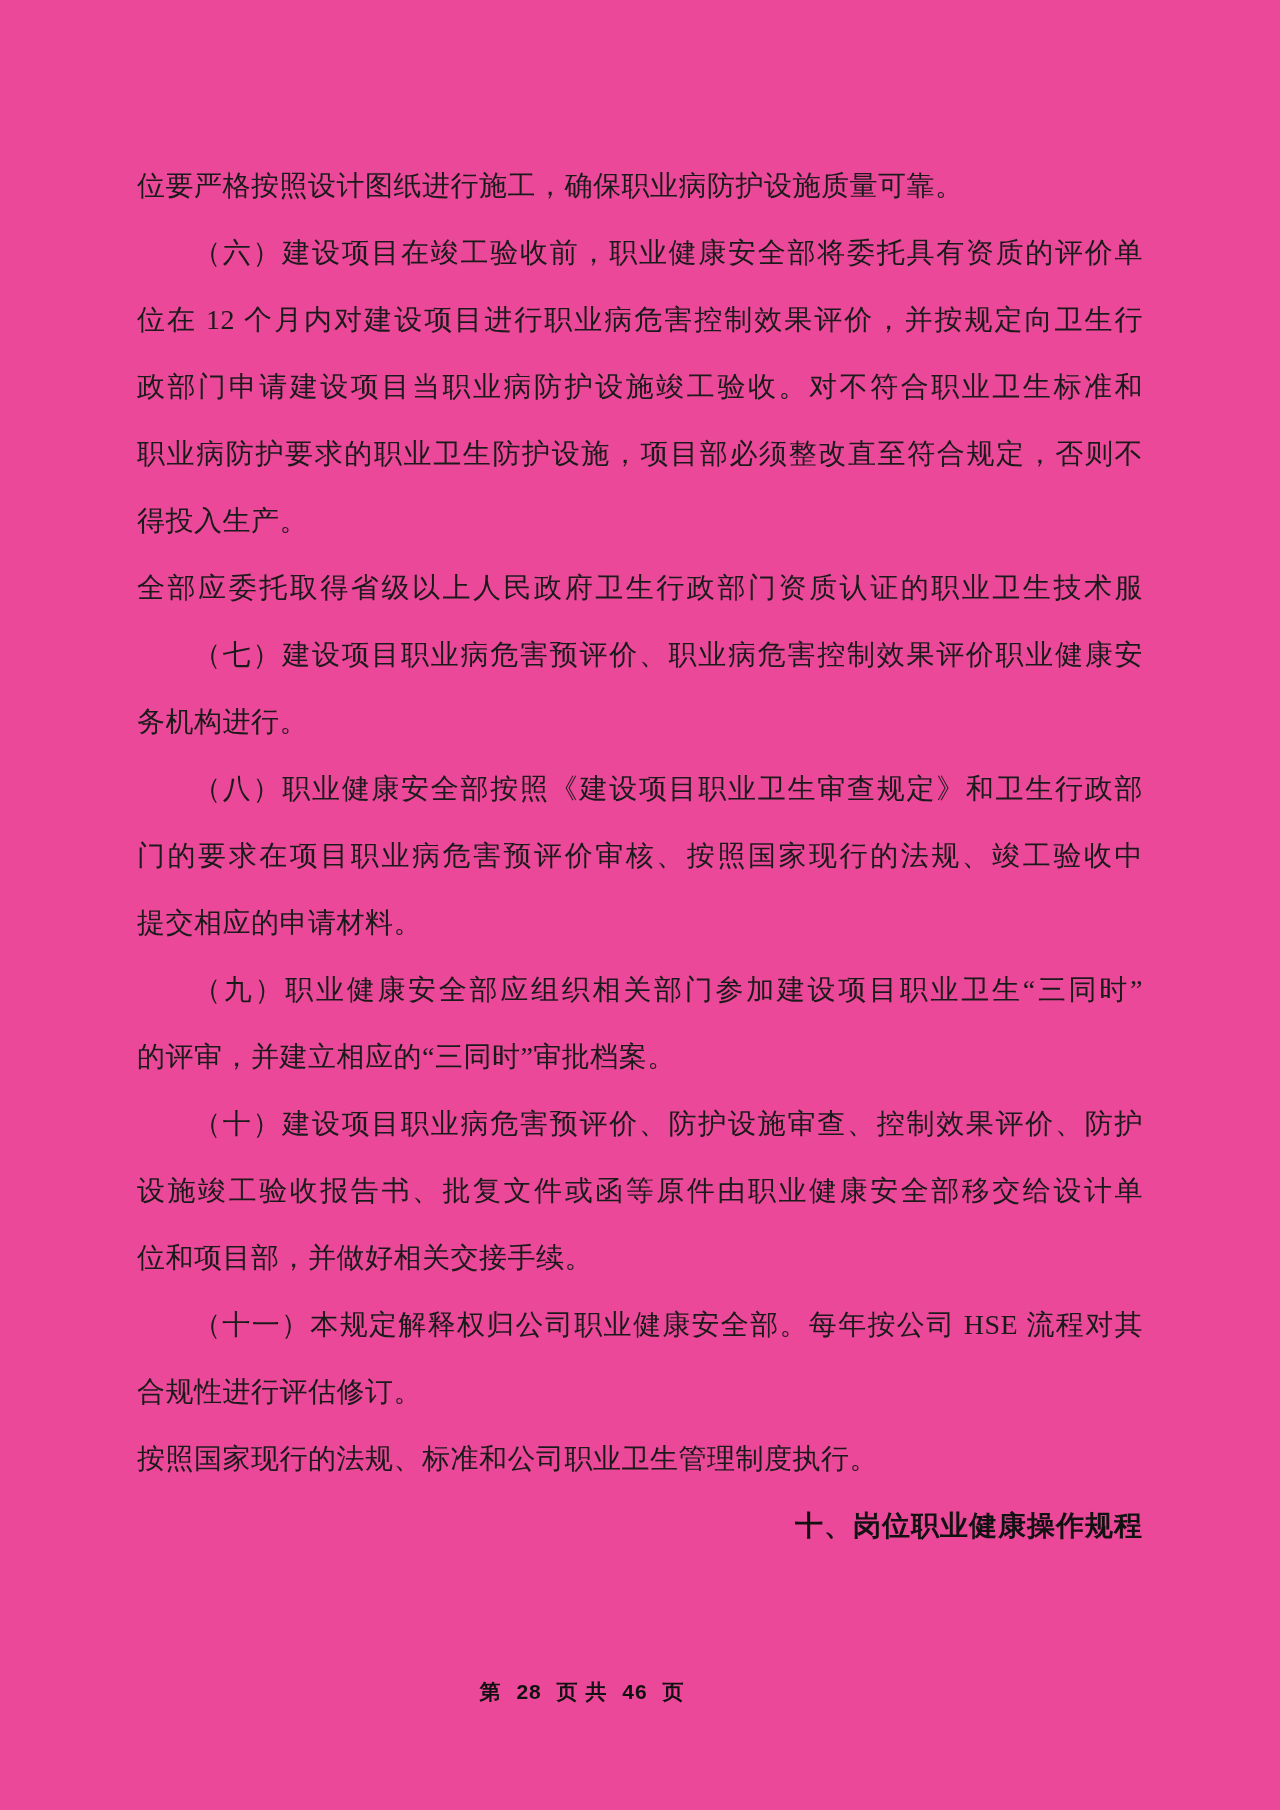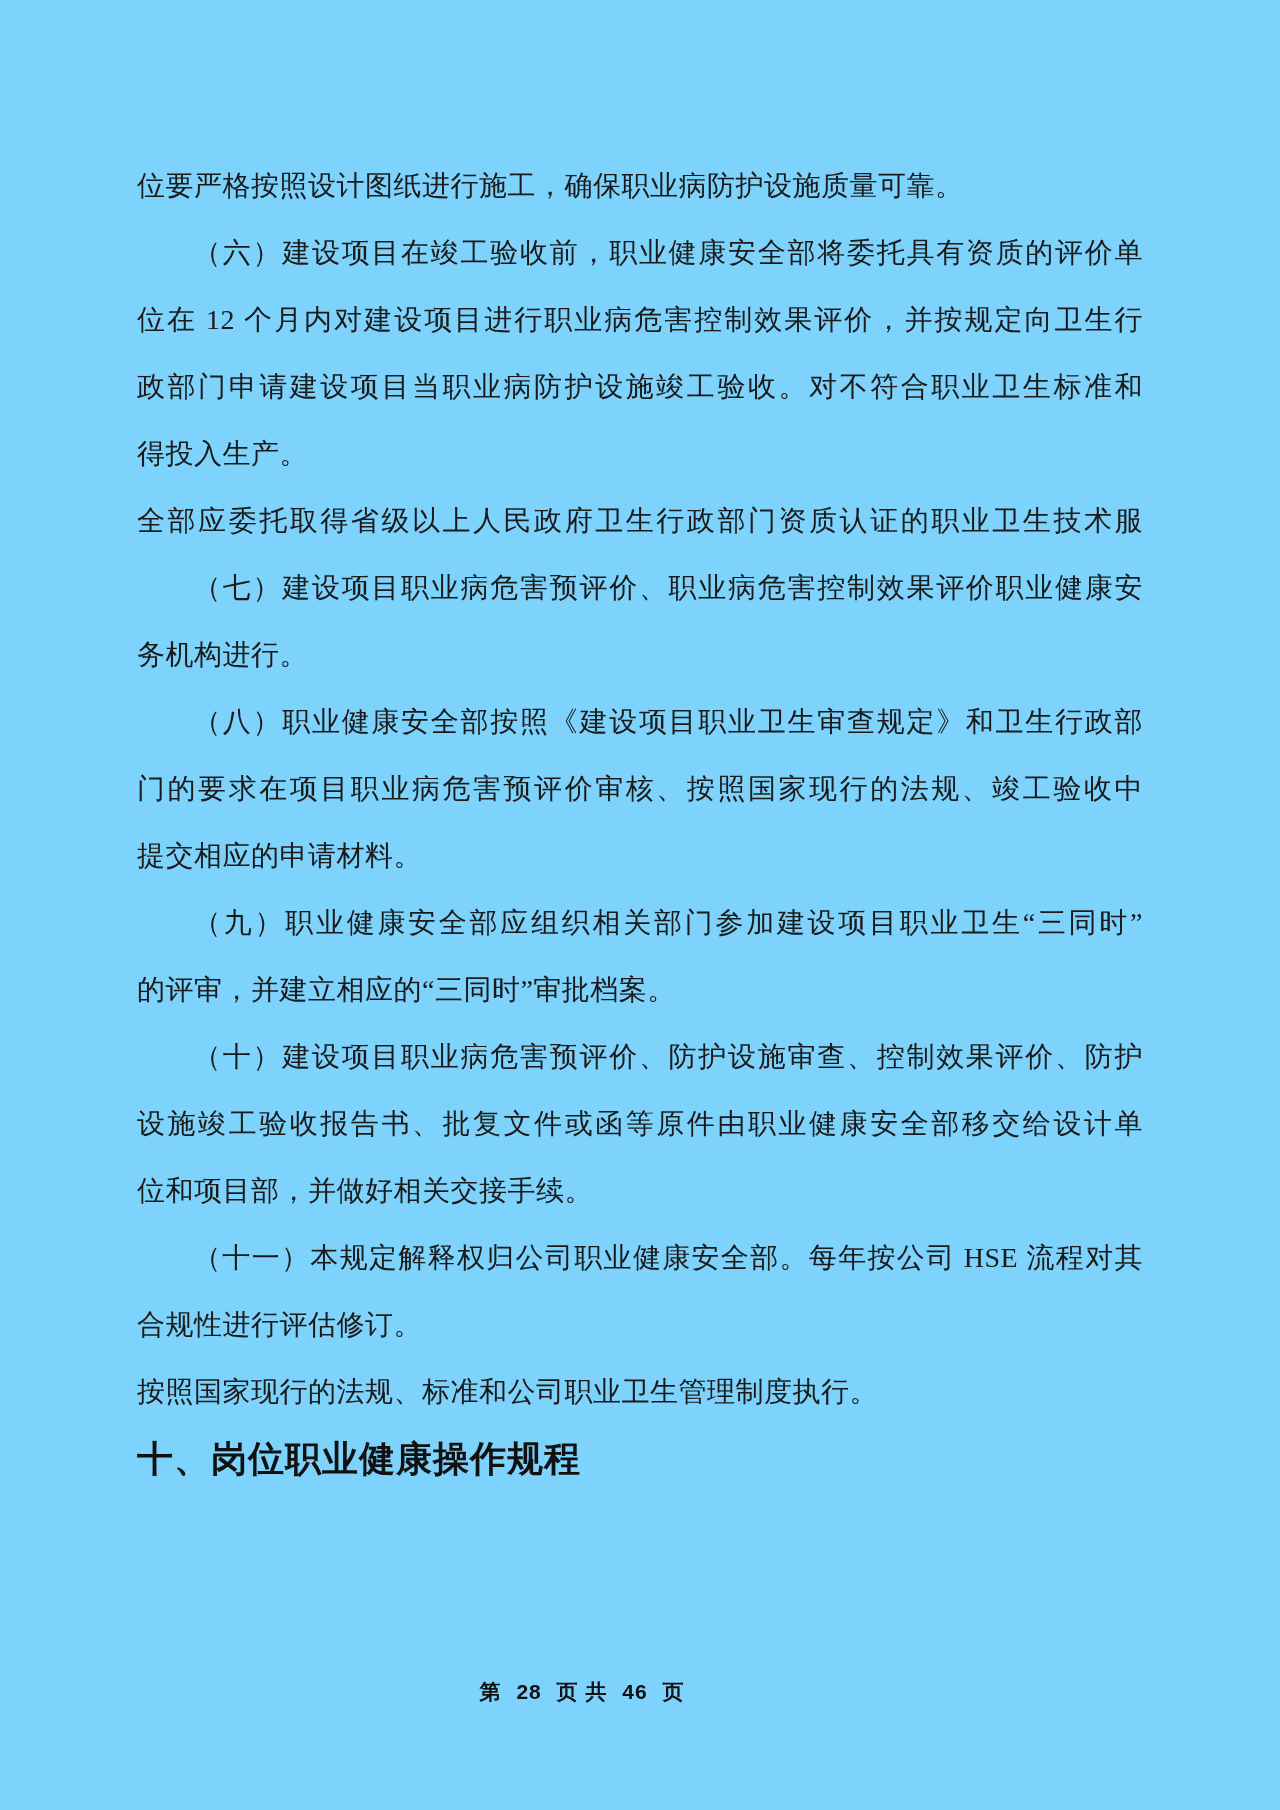--- a/index.html
+++ b/index.html
@@ -1,20 +1,20 @@
 <!DOCTYPE html>
 <html lang="zh"><head>
 <meta charset="utf-8">
 <style>
   html,body{margin:0;padding:0;background:#e8e8e8;}
   .page{
     position:relative;
     width:1280px;height:1810px;
     margin:0 auto;
-    background:#7dd3fc;
+    background:#ec4899;
     color:#1a1a1a;
     font-family:"Liberation Serif","DejaVu Serif",serif;
     overflow:hidden;
   }
   .body-text{
     position:absolute;
     left:137px;top:152px;
     width:1006px;
     font-size:28px;
   }
@@ -27,24 +27,24 @@
   .line.justify{
     text-align:justify;
     text-align-last:justify;
   }
   .line.indent{
     text-indent:2em;
   }
   .heading{
     height:67px;
     line-height:67px;
-    text-align:left;
+    text-align:right;
     font-family:"Liberation Sans","DejaVu Sans",sans-serif;
     font-weight:bold;
-    font-size:36px;
+    font-size:28px;
     letter-spacing:1px;
     color:#111111;
   }
   .footer{
     position:absolute;
     top:1678px;left:0;
     width:1280px;
     text-align:center;
     transform:translateX(-58px);
     font-family:"Liberation Sans","DejaVu Sans",sans-serif;
@@ -59,20 +59,21 @@
 </head>
 <body>
 
 <div class="page">
 
   <div class="body-text">
     <div class="line">位要严格按照设计图纸进行施工，确保职业病防护设施质量可靠。</div>
     <div class="line indent justify">（六）建设项目在竣工验收前，职业健康安全部将委托具有资质的评价单</div>
     <div class="line justify">位在 12 个月内对建设项目进行职业病危害控制效果评价，并按规定向卫生行</div>
     <div class="line justify">政部门申请建设项目当职业病防护设施竣工验收。对不符合职业卫生标准和</div>
+    <div class="line justify">职业病防护要求的职业卫生防护设施，项目部必须整改直至符合规定，否则不</div>
     <div class="line">得投入生产。</div>
     <div class="line justify">全部应委托取得省级以上人民政府卫生行政部门资质认证的职业卫生技术服</div>
     <div class="line indent justify">（七）建设项目职业病危害预评价、职业病危害控制效果评价职业健康安</div>
     <div class="line">务机构进行。</div>
     <div class="line indent justify">（八）职业健康安全部按照《建设项目职业卫生审查规定》和卫生行政部</div>
     <div class="line justify">门的要求在项目职业病危害预评价审核、按照国家现行的法规、竣工验收中</div>
     <div class="line">提交相应的申请材料。</div>
     <div class="line indent justify">（九）职业健康安全部应组织相关部门参加建设项目职业卫生“三同时”</div>
     <div class="line">的评审，并建立相应的“三同时”审批档案。</div>
     <div class="line indent justify">（十）建设项目职业病危害预评价、防护设施审查、控制效果评价、防护</div>

